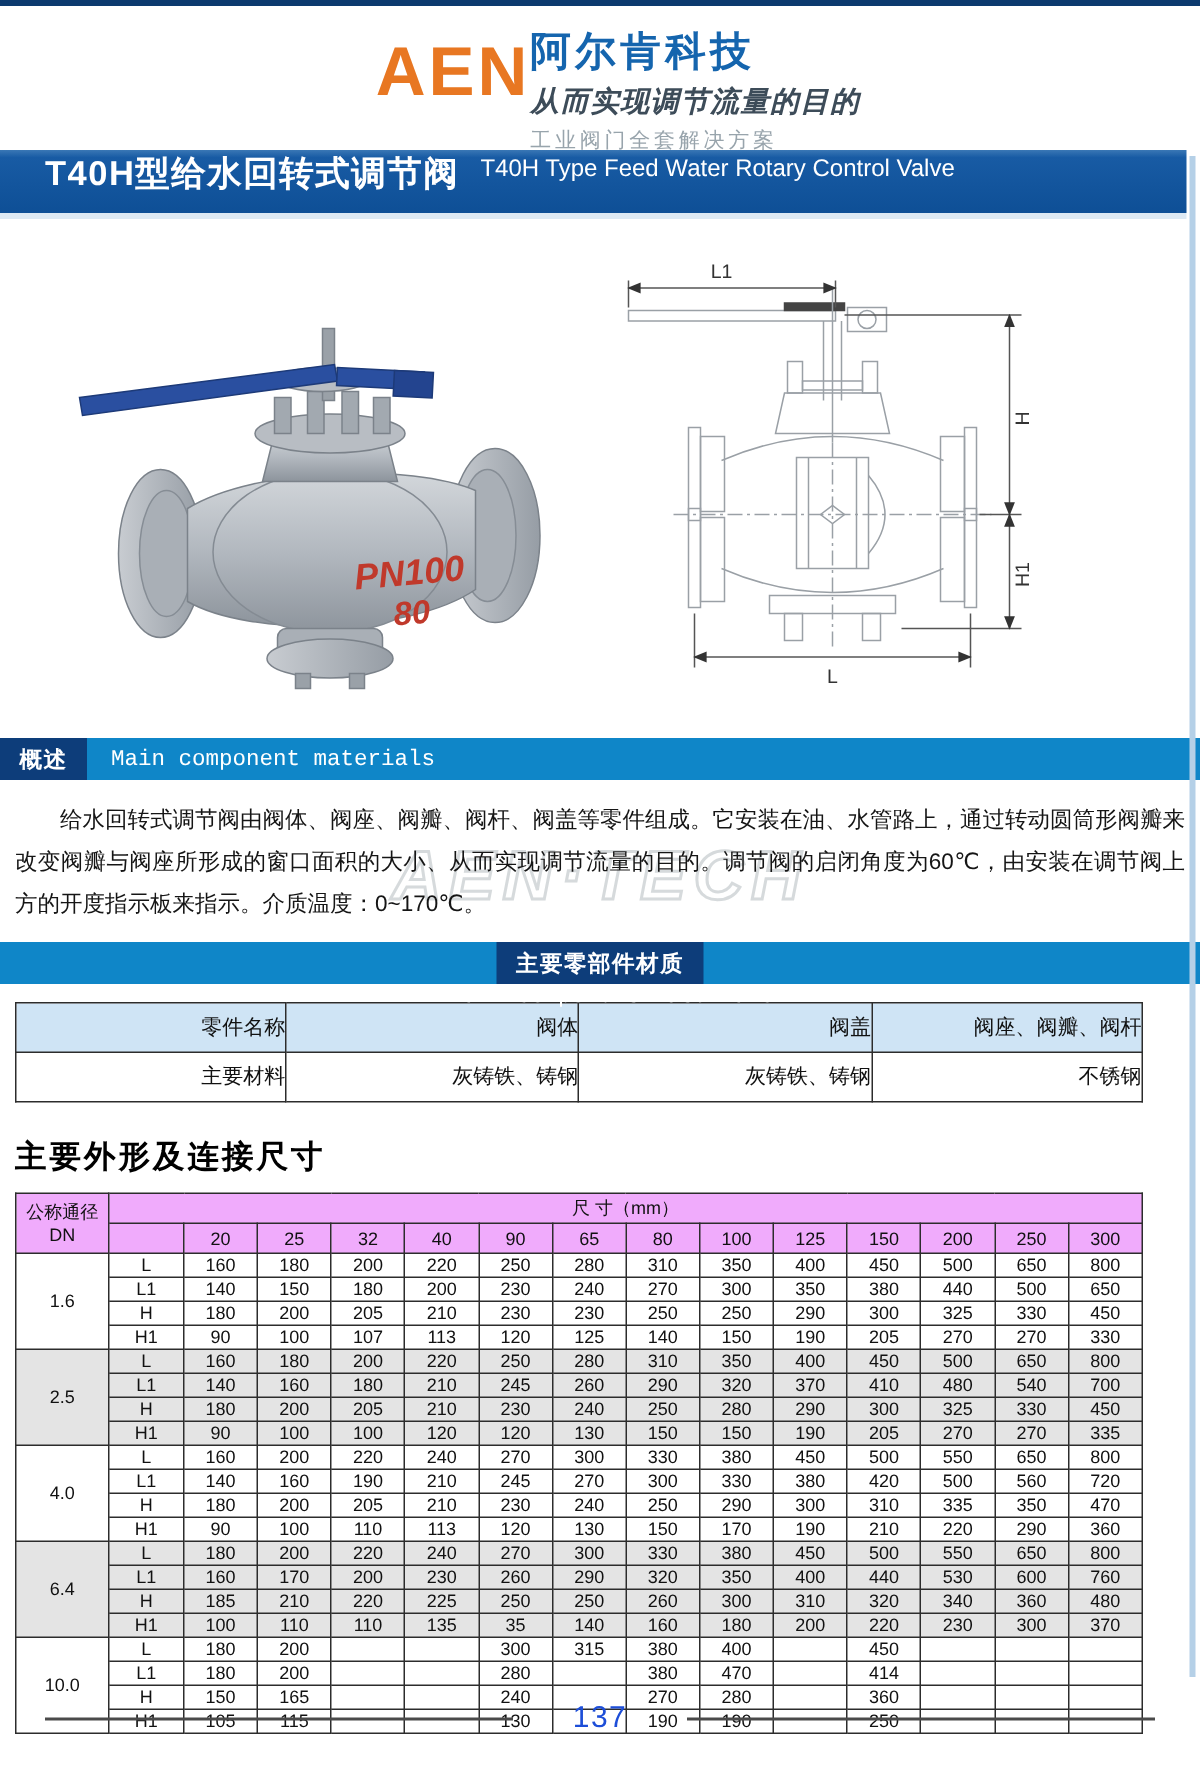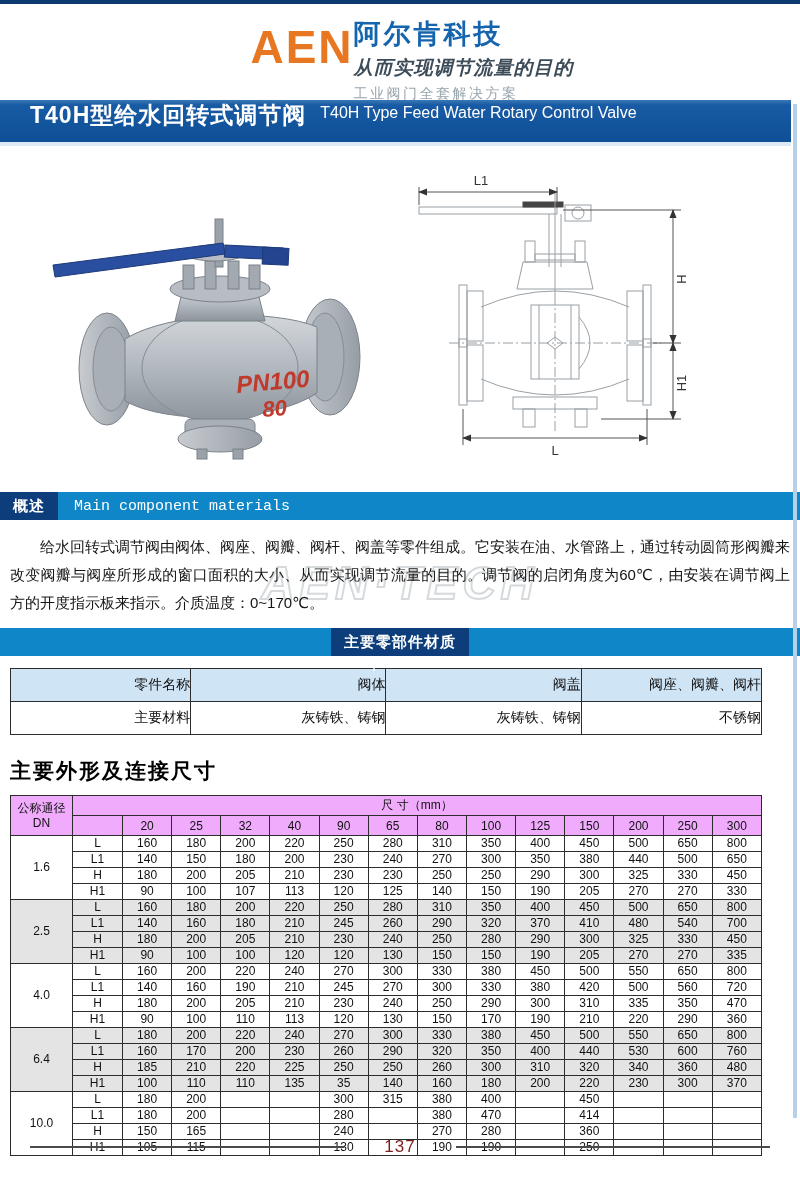--- a/index.html
+++ b/index.html
@@ -66,21 +66,21 @@
   .dim-table th, .dim-table td { border:1px solid #2c2c2c; padding:0; }
   .dim-table thead th { background:#f0abfc; font-weight:normal; height:20px; }
   .dim-table thead .corner div { line-height:1.25; font-size:12px; }
   .dim-table tbody td { height:15px; line-height:15px; background:#fff; }
   .dim-table tbody tr.shaded td { background:#e4e4e4; }
 
   
   .footer { position:absolute; left:30px; right:30px; bottom:22px;
             display:flex; align-items:center; gap:40px; }
   .footer .rule { flex:1; height:2px; background:#4a4a4a; }
-  .footer .pagenum { font-size:17px; color:#7f1d1d; letter-spacing:1px; }
+  .footer .pagenum { font-size:20px; color:#1d4ed8; letter-spacing:1px; }
 
   svg text { font-family:"Liberation Sans","DejaVu Sans",sans-serif; }
 </style>
 </head>
 <body>
 
 <div class="page">
   <div class="topbar"></div>
   <div class="right-rule"></div>
 

